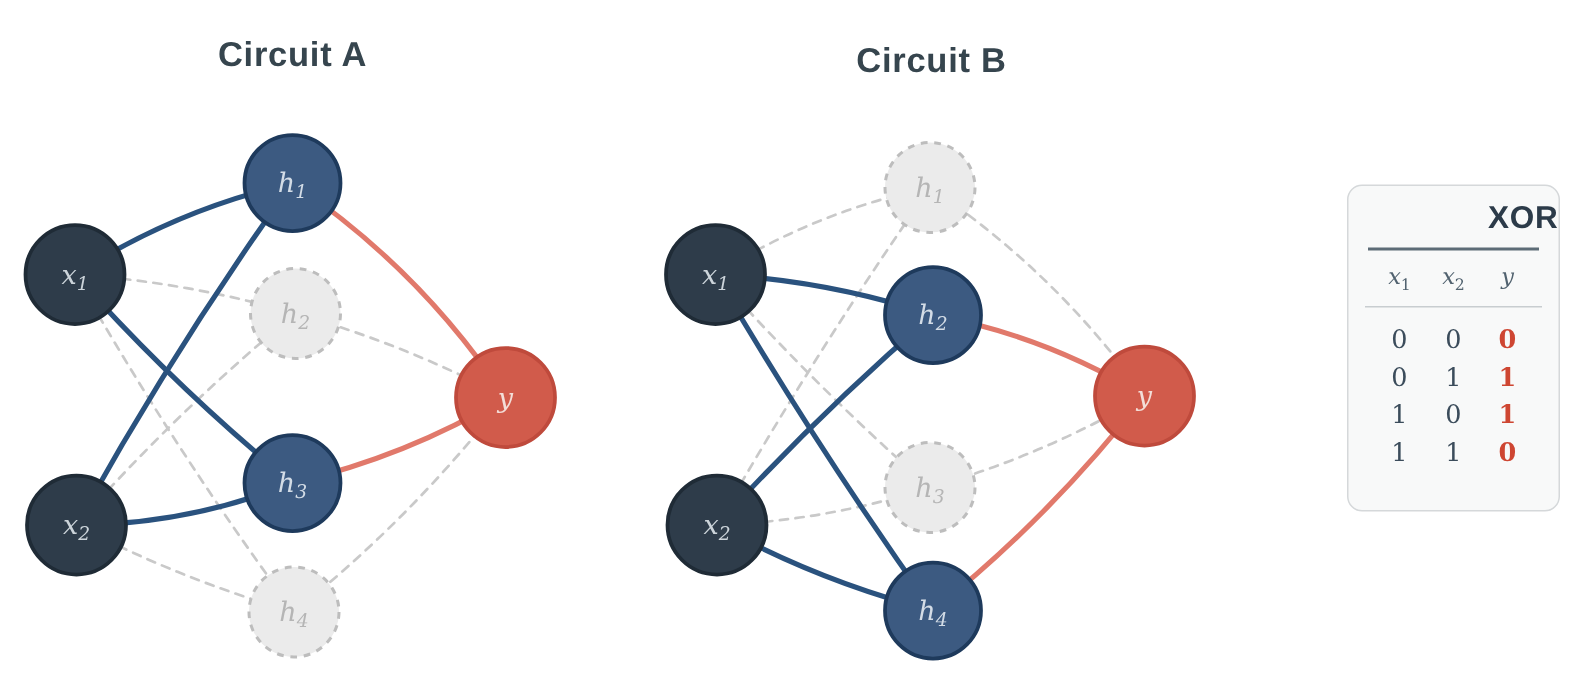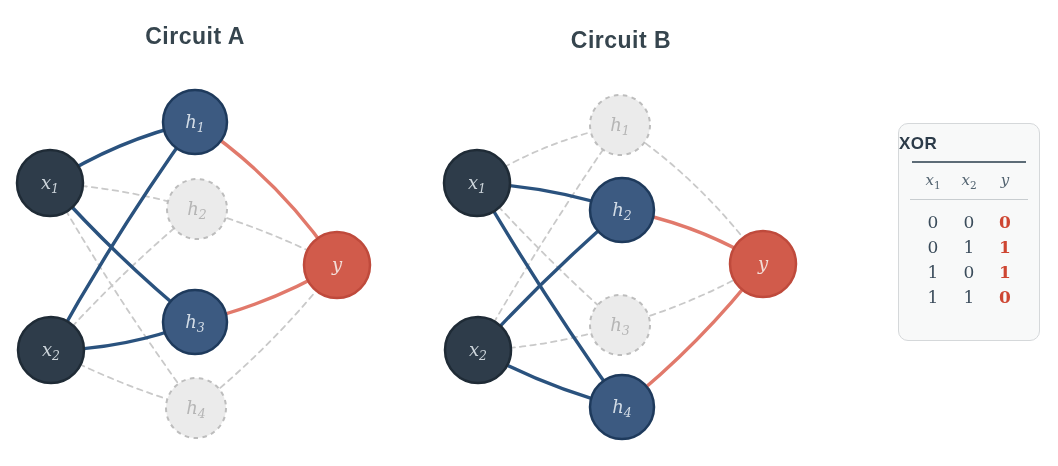--- a/index.html
+++ b/index.html
@@ -7,21 +7,21 @@
     width:1058px;height:466px;position:relative;overflow:hidden;
     background:#ffffff;font-family:"Liberation Sans",sans-serif;
   }
   #diagram-svg{position:absolute;left:0;top:0;display:block}
   .xor-card{
     position:absolute;left:898px;top:123px;width:142px;height:218px;
     box-sizing:border-box;background:#f8f9f9;border:1px solid #d5d8da;
     border-radius:10px;
   }
   .xor-title{
-    margin-top:10px;text-align:left;font-weight:bold;font-size:17px;
+    margin-top:10px;text-align:right;font-weight:bold;font-size:21px;
     letter-spacing:0.5px;color:#2c3b49;
   }
   .rule-thick{height:2px;background:#5d6c77;margin:7px 13px 0 13px}
   .rule-thin{height:1px;background:#c8cdd0;margin:8px 11px 0 11px}
   .xor-header{
     display:grid;grid-template-columns:36px 36px 1fr;
     padding:8px 16px 0 16px;
   }
   .xhead{
     text-align:center;font-family:"DejaVu Serif",serif;font-style:italic;

